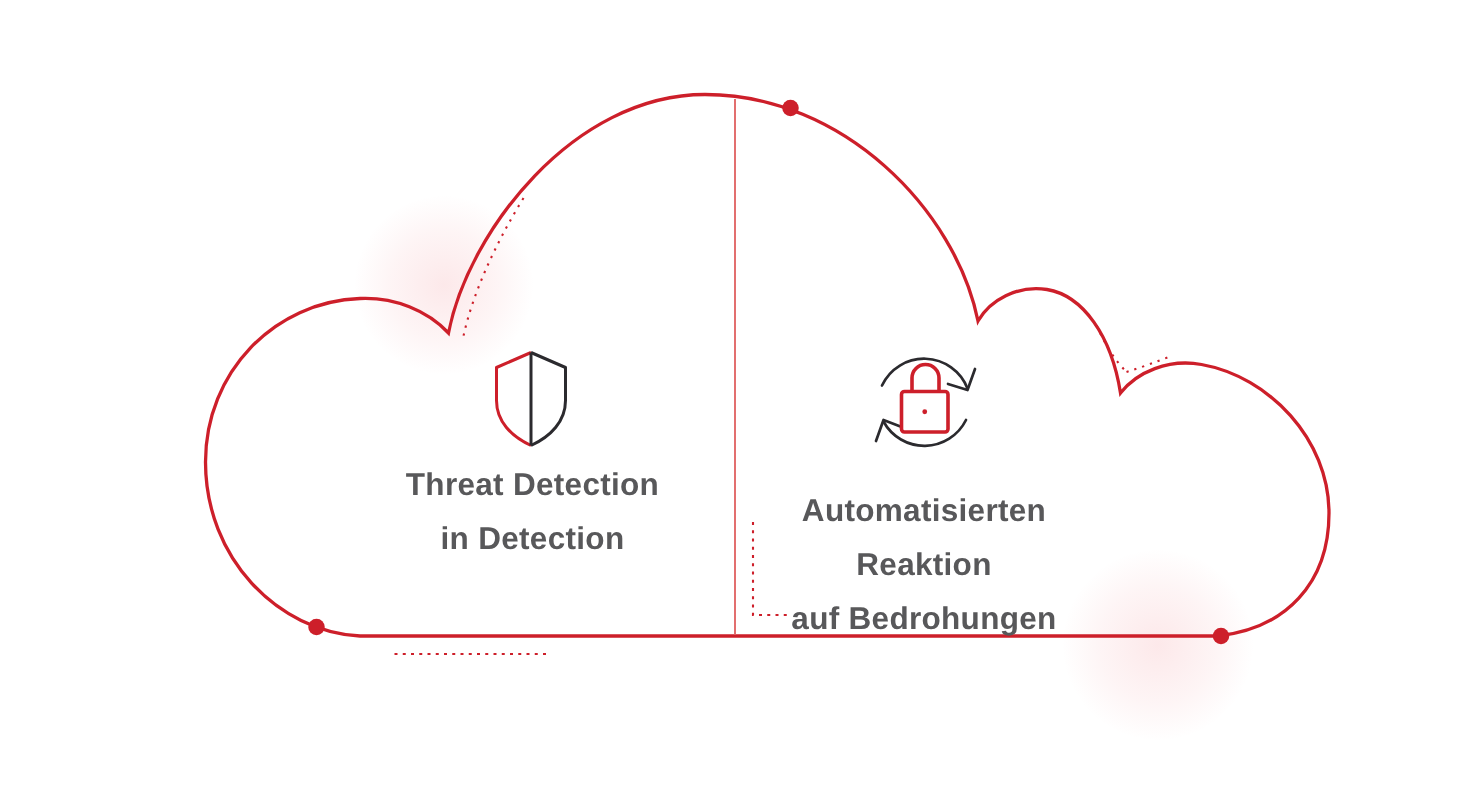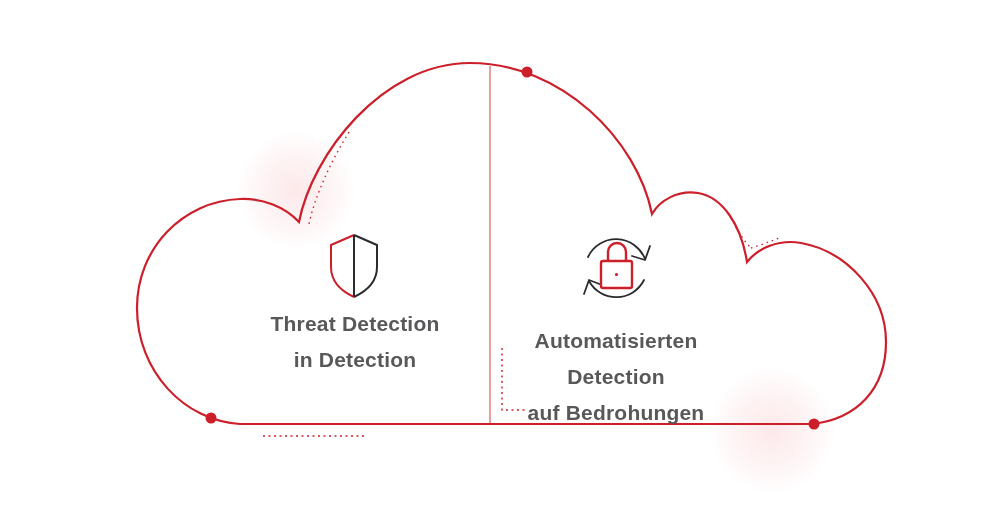--- a/index.html
+++ b/index.html
@@ -87,17 +87,17 @@
     </g>
   </svg>
 
   <div class="label label-left">
     <span>Threat Detection</span>
     <span>in Detection</span>
   </div>
 
   <div class="label label-right">
     <span>Automatisierten</span>
-    <span>Detection</span>
+    <span>Reaktion</span>
     <span>auf Bedrohungen</span>
   </div>
 
 </div>
 
 </body></html>

